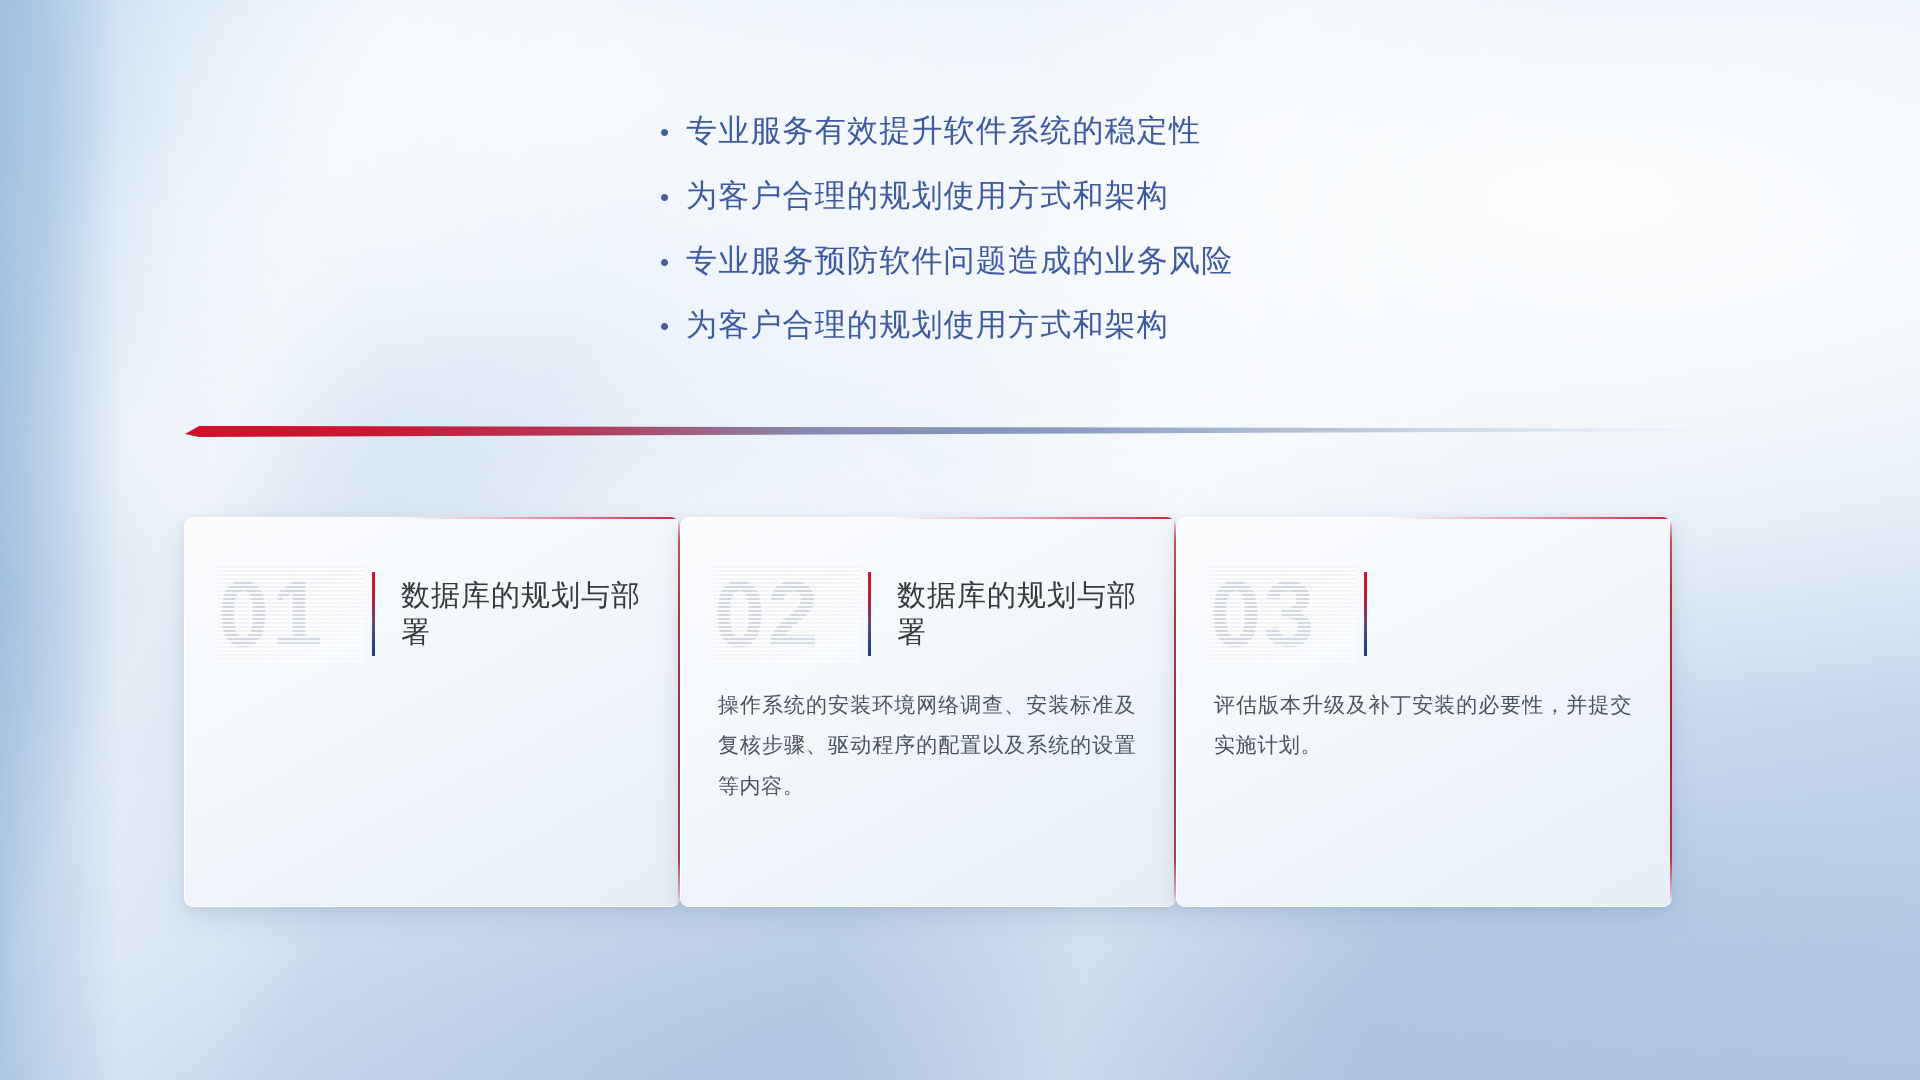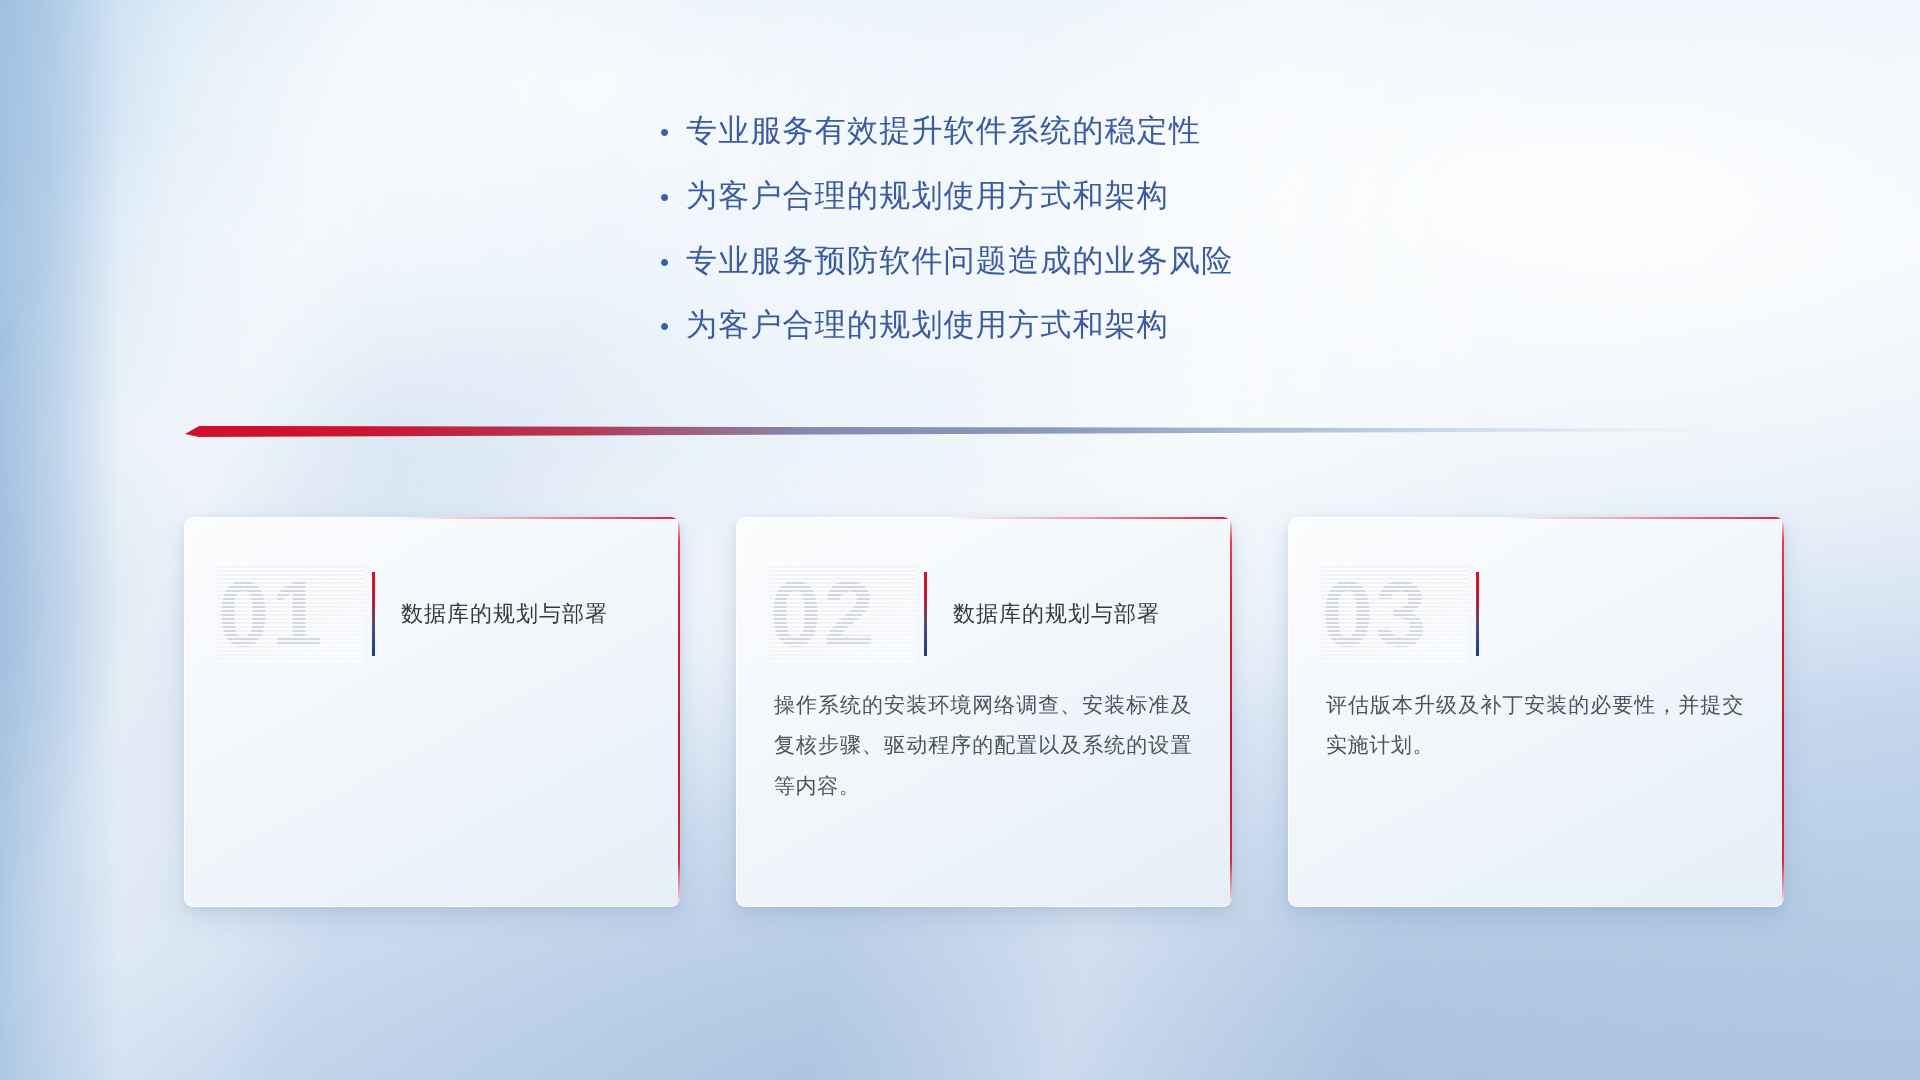--- a/index.html
+++ b/index.html
@@ -84,21 +84,20 @@
     z-index:5;
   }
   .divider-wrap svg { display:block; width:100%; height:100%; }
 
   
   .cards {
     position:absolute;
     left:184px; top:517px;
     width:1600px;
     display:flex;
-    gap:56px;
     z-index:6;
   }
   .card {
     position:relative;
     width:496px;
     height:390px;
     border-radius:9px;
     background:linear-gradient(152deg, #fbfcfe 0%, #f6f9fc 30%, #eef4fa 62%, #e6eef7 100%);
     box-shadow:0 10px 26px rgba(100,130,170,0.20), 0 2px 6px rgba(100,130,170,0.12);
     overflow:hidden;
@@ -167,21 +166,21 @@
   }
 
   .card-rule {
     width:3px;
     height:84px;
     flex:0 0 3px;
     margin:0 26px 0 8px;
     background:linear-gradient(180deg, #d4112a 0%, #c21a30 30%, #5a4c74 62%, #2a3f8f 88%, #23398a 100%);
   }
   .card-title {
-    font-size:22px;
+    font-size:29px;
     line-height:1.28;
     letter-spacing:1px;
     color:#333a41;
     font-weight:500;
     max-width:250px;
   }
 
   .card-body {
     padding:12px 40px 0 38px;
     font-size:21px;

